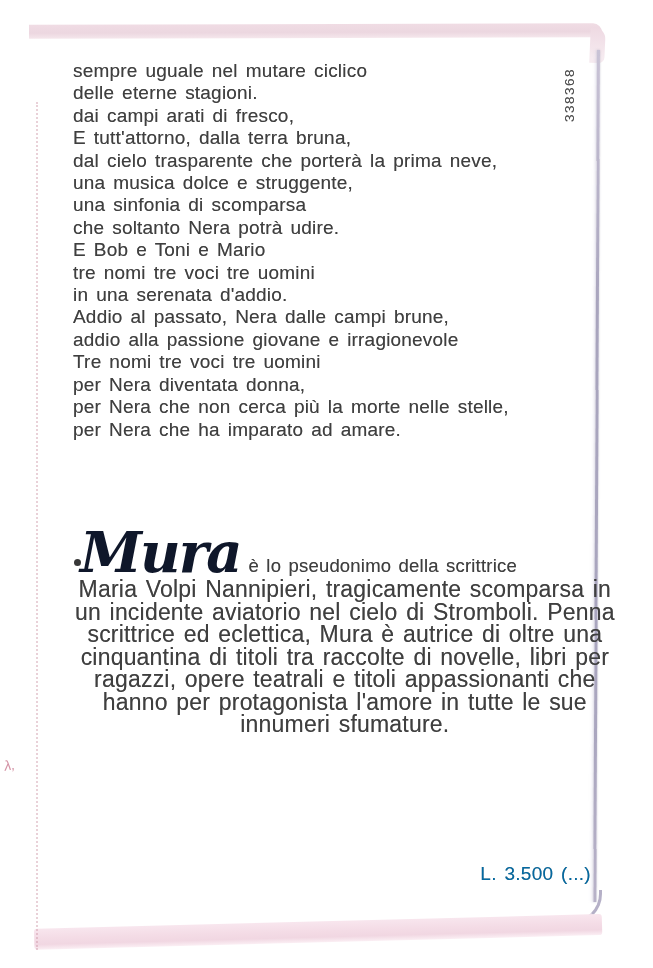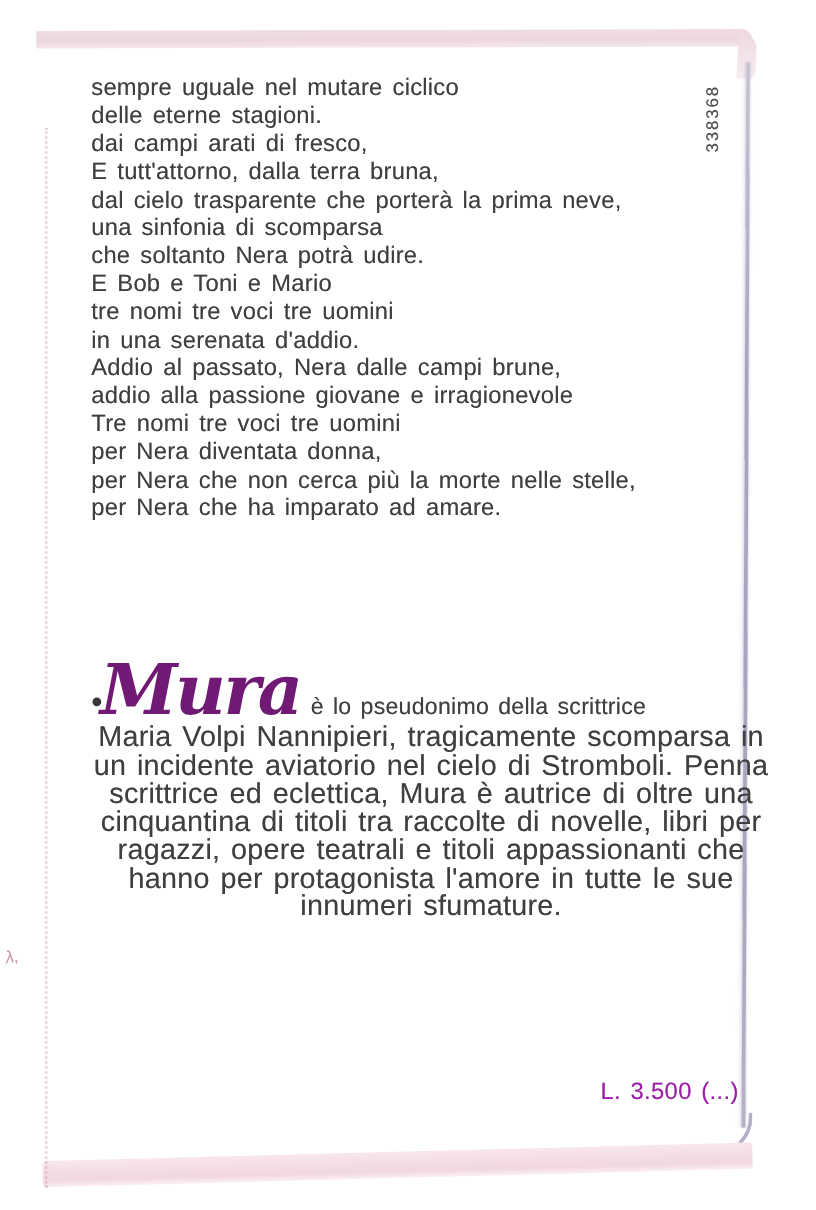--- a/index.html
+++ b/index.html
@@ -67,21 +67,21 @@
   }
   .mura-dot{
     display:inline-block;width:7px;height:7px;border-radius:50%;
     background:#383838;margin-right:-1px;vertical-align:6px;
   }
   .mura{
     font-family:"DejaVu Serif", serif;
     font-style:italic;font-weight:bold;
     font-size:56px;line-height:1;
     letter-spacing:-2px;
-    color:#701a75;
+    color:#0f172a;
   }
   .author-intro{
     font-size:18.5px;letter-spacing:0.2px;word-spacing:2px;
     color:var(--text,#3f3f3f);
     text-shadow:0 0 0.5px rgba(63,63,63,0.55);
     margin-left:8px;
   }
   .author-rest{
     position:absolute;left:75px;top:578px;
     font-size:23px;line-height:22.5px;
@@ -97,21 +97,21 @@
     transform:rotate(-90deg);
     transform-origin:left top;
     font-size:13.5px;letter-spacing:1.5px;
     color:#4e4e4e;white-space:nowrap;
     text-shadow:0 0 0.5px rgba(78,78,78,0.5);
   }
   
   .price{
     position:absolute;right:62px;top:863px;
     font-size:19px;letter-spacing:0.3px;word-spacing:2px;
-    color:#a21caf;
+    color:#0369a1;
     text-shadow:0 0 0.5px rgba(69,69,69,0.5);
   }
   
   .hand-mark{
     position:absolute;left:4px;top:757px;
     font-size:14px;font-style:italic;
     color:var(--handwritten-mark-color,#c98);
     transform:rotate(-10deg);
     opacity:0.8;
   }
@@ -129,20 +129,21 @@
   <div class="edge-left-dotted"></div>
 
   <div class="catalog">338368</div>
 
   <div class="blurb">
       <div>sempre uguale nel mutare ciclico</div>
       <div>delle eterne stagioni.</div>
       <div>dai campi arati di fresco,</div>
       <div>E tutt'attorno, dalla terra bruna,</div>
       <div>dal cielo trasparente che porterà la prima neve,</div>
+      <div>una musica dolce e struggente,</div>
       <div>una sinfonia di scomparsa</div>
       <div>che soltanto Nera potrà udire.</div>
       <div>E Bob e Toni e Mario</div>
       <div>tre nomi tre voci tre uomini</div>
       <div>in una serenata d'addio.</div>
       <div>Addio al passato, Nera dalle campi brune,</div>
       <div>addio alla passione giovane e irragionevole</div>
       <div>Tre nomi tre voci tre uomini</div>
       <div>per Nera diventata donna,</div>
       <div>per Nera che non cerca più la morte nelle stelle,</div>

